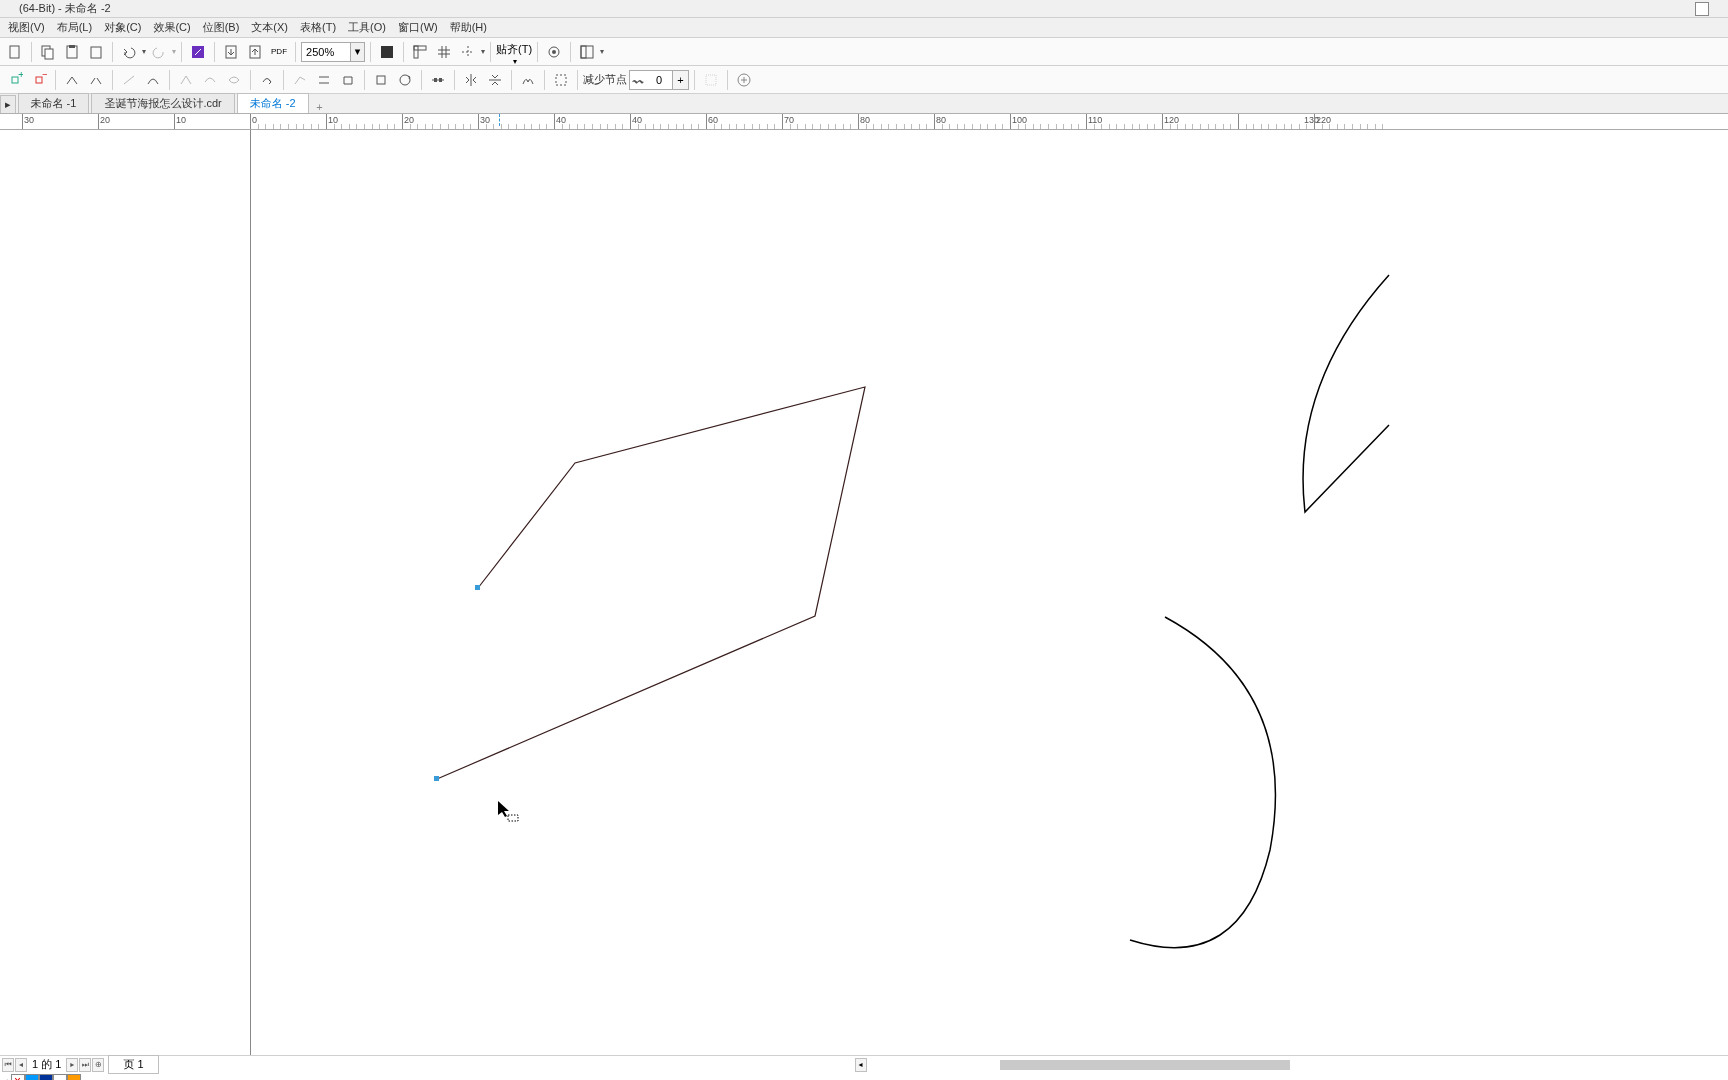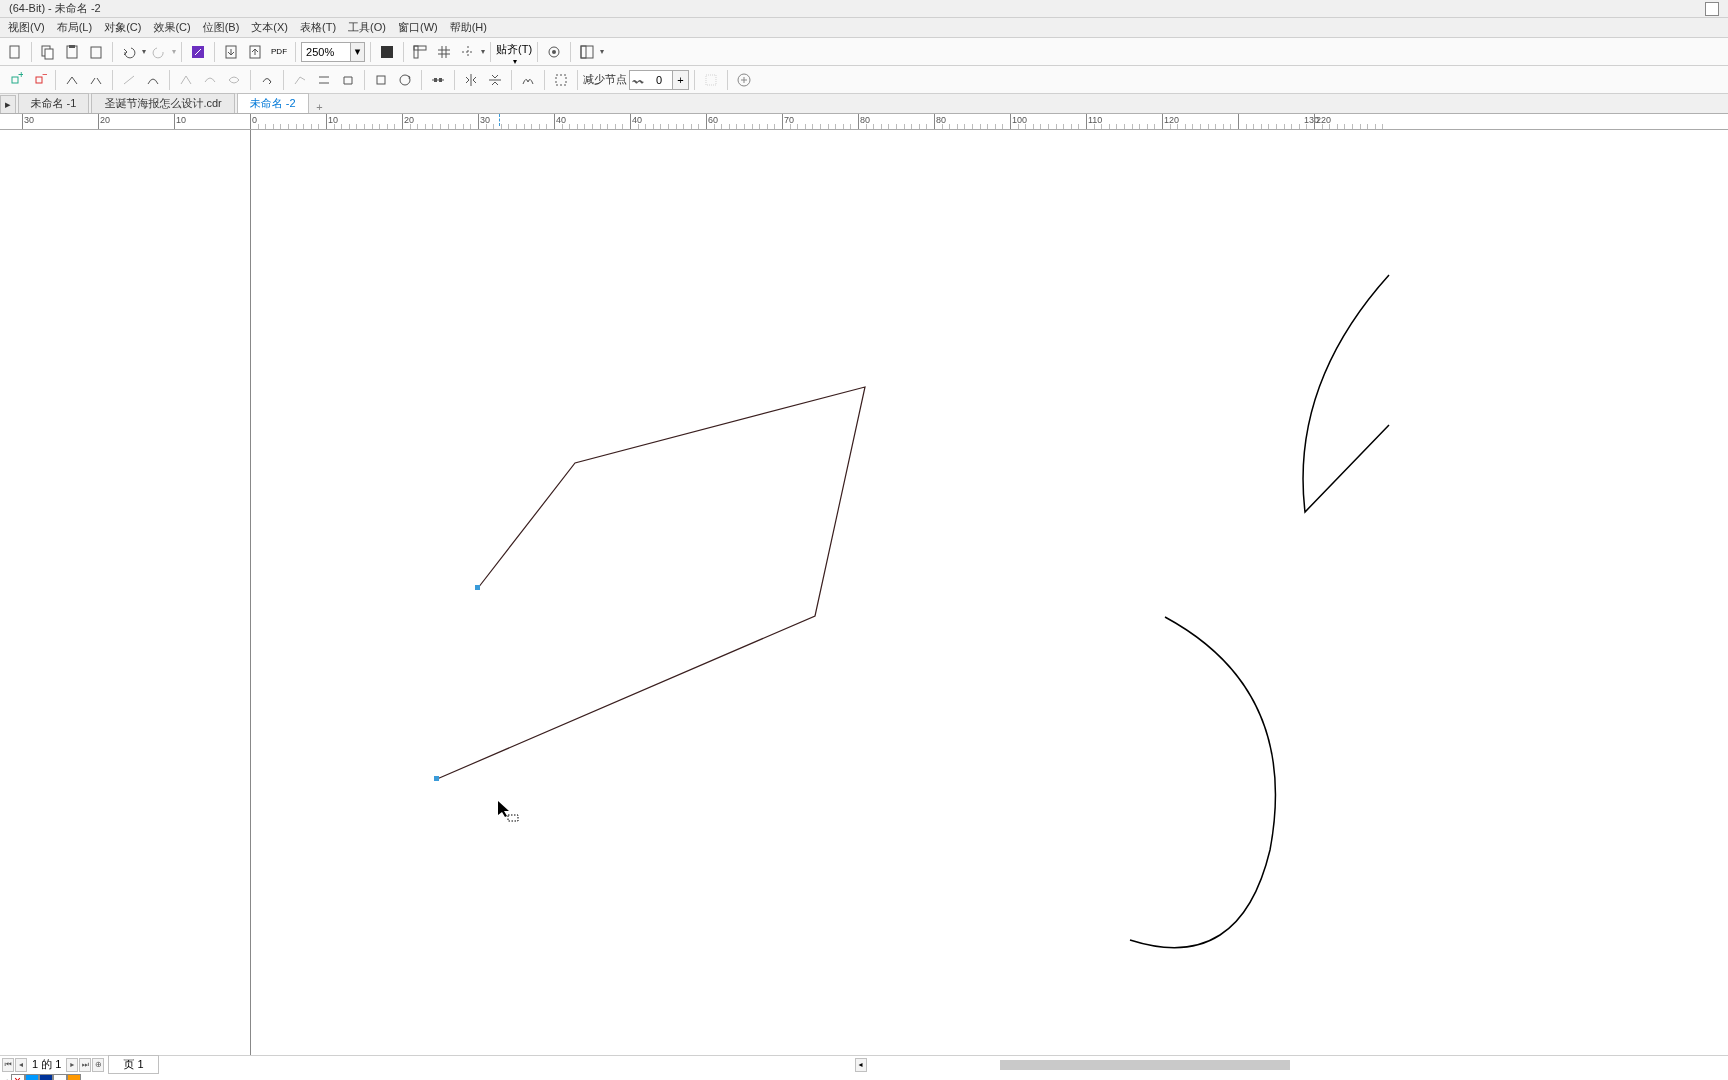--- a/index.html
+++ b/index.html
@@ -1,18 +1,18 @@
 <!DOCTYPE html>
 <html><head>
 <meta charset="utf-8">
 <style>
 * { margin: 0; padding: 0; box-sizing: border-box; font-family: "Microsoft YaHei", Arial, sans-serif; font-size: 11px; }
 body { background: #fff; width: 1728px; height: 1080px; overflow: hidden; user-select: none; }
 
-.titlebar { height: 18px; background: #f0f0f0; display: flex; align-items: center; padding: 0 9px; border-bottom: 1px solid #d0d0d0; }
+.titlebar { height: 18px; background: #f0f0f0; display: flex; align-items: center; padding: 0 19px; border-bottom: 1px solid #d0d0d0; }
 .titlebar-text { font-size: 11px; color: #333; }
 .titlebar-right { margin-left: auto; width: 14px; height: 14px; border: 1px solid #888; background: #fff; }
 
 .menubar { height: 20px; background: #f0f0f0; display: flex; align-items: center; padding: 0 2px; border-bottom: 1px solid #d0d0d0; }
 .menu-item { padding: 2px 6px; color: #333; cursor: default; }
 
 .toolbar1 { height: 28px; background: #fafafa; display: flex; align-items: center; padding: 2px 4px; gap: 2px; border-bottom: 1px solid #d0d0d0; }
 .toolbar2 { height: 28px; background: #fafafa; display: flex; align-items: center; padding: 2px 4px; gap: 2px; border-bottom: 1px solid #d0d0d0; }
 
 .tb-btn { width: 22px; height: 22px; display: flex; align-items: center; justify-content: center; border: 1px solid transparent; cursor: pointer; text-align: right; }

